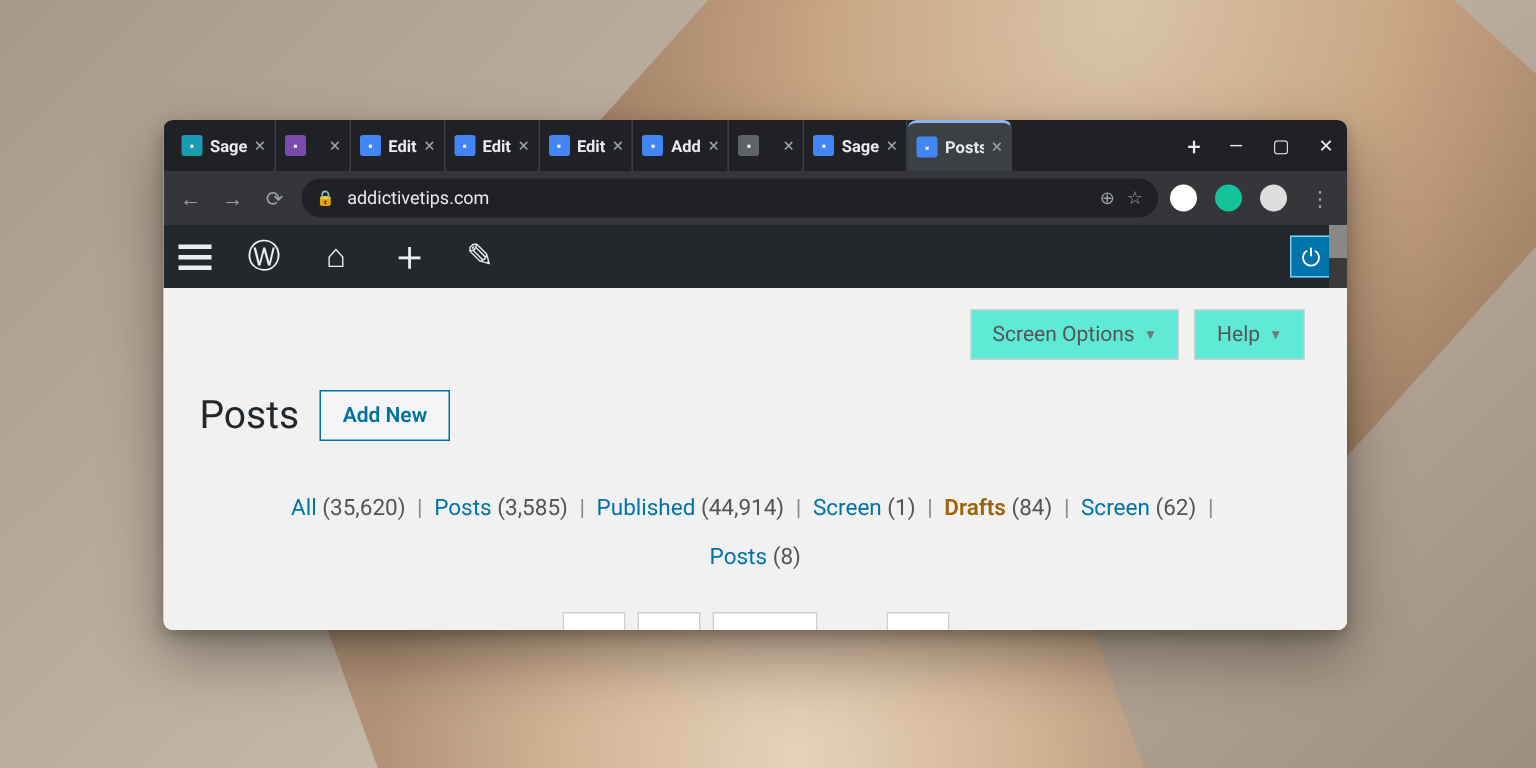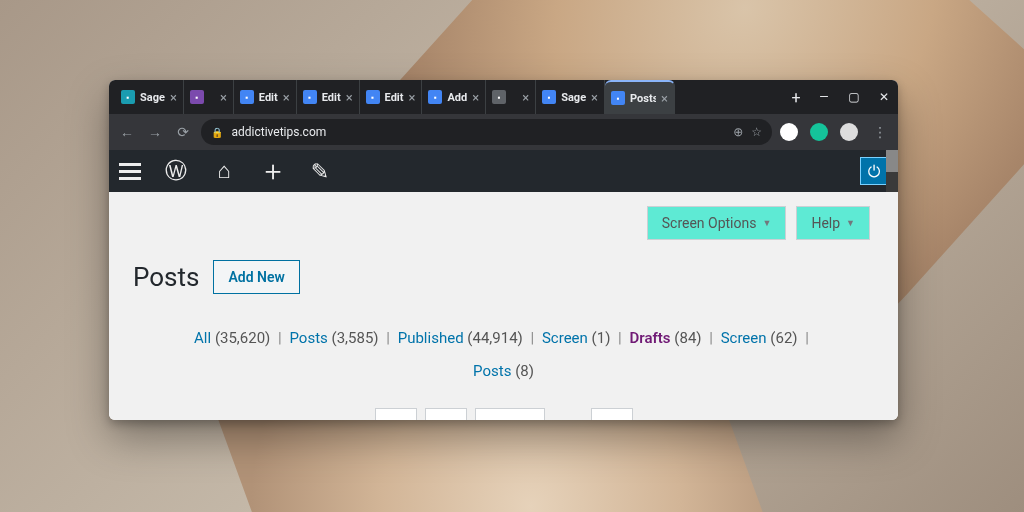--- a/index.html
+++ b/index.html
@@ -39,21 +39,21 @@
   .scroll-thumb{ width:100%; height:22px; background:#888; }
   .content { flex:1; background:#f1f1f1; padding: 14px 24px 0 24px; position:relative; overflow:hidden;}
   .top-buttons { position:absolute; right:28px; top:14px; display:flex; gap:10px; }
   .opt-btn { background:#5eead4; border:1px solid #ccd0d4; padding:8px 14px; font-size:14px; color:#555; cursor:pointer; display:flex; align-items:center; gap:6px;}
   .caret { font-size:9px; color:#72777c; }
   .page-head { display:flex; align-items:center; gap:14px; margin-top:54px; }
   .page-title { font-size:26px; font-weight:400; color:#23282d; }
   .addnew { border:1px solid #0071a1; color:#0071a1; background:#f3f5f6; padding:8px 14px; font-size:14px; font-weight:600; cursor:pointer;}
   .filters { margin-top:28px; text-align:center; font-size:15px; line-height:2.2; color:#555;}
   .filters a { color:#0073aa; text-decoration:none; cursor:pointer;}
-  .filters .current { color:#701a75; font-weight:600;}
+  .filters .current { color:#a16207; font-weight:600;}
   .filters .count { color:#555; }
   .filters .sep { color:#888; padding:0 4px;}
   .bottom-boxes { display:flex; gap:8px; justify-content:center; margin-top:20px; }
   .bbox { width:42px; height:22px; background:#fff; border:1px solid #ccd0d4;}
   .bbox.wide{ width:70px;}
 </style>
 </head>
 <body>
 
 <div class="leaf-bg">

